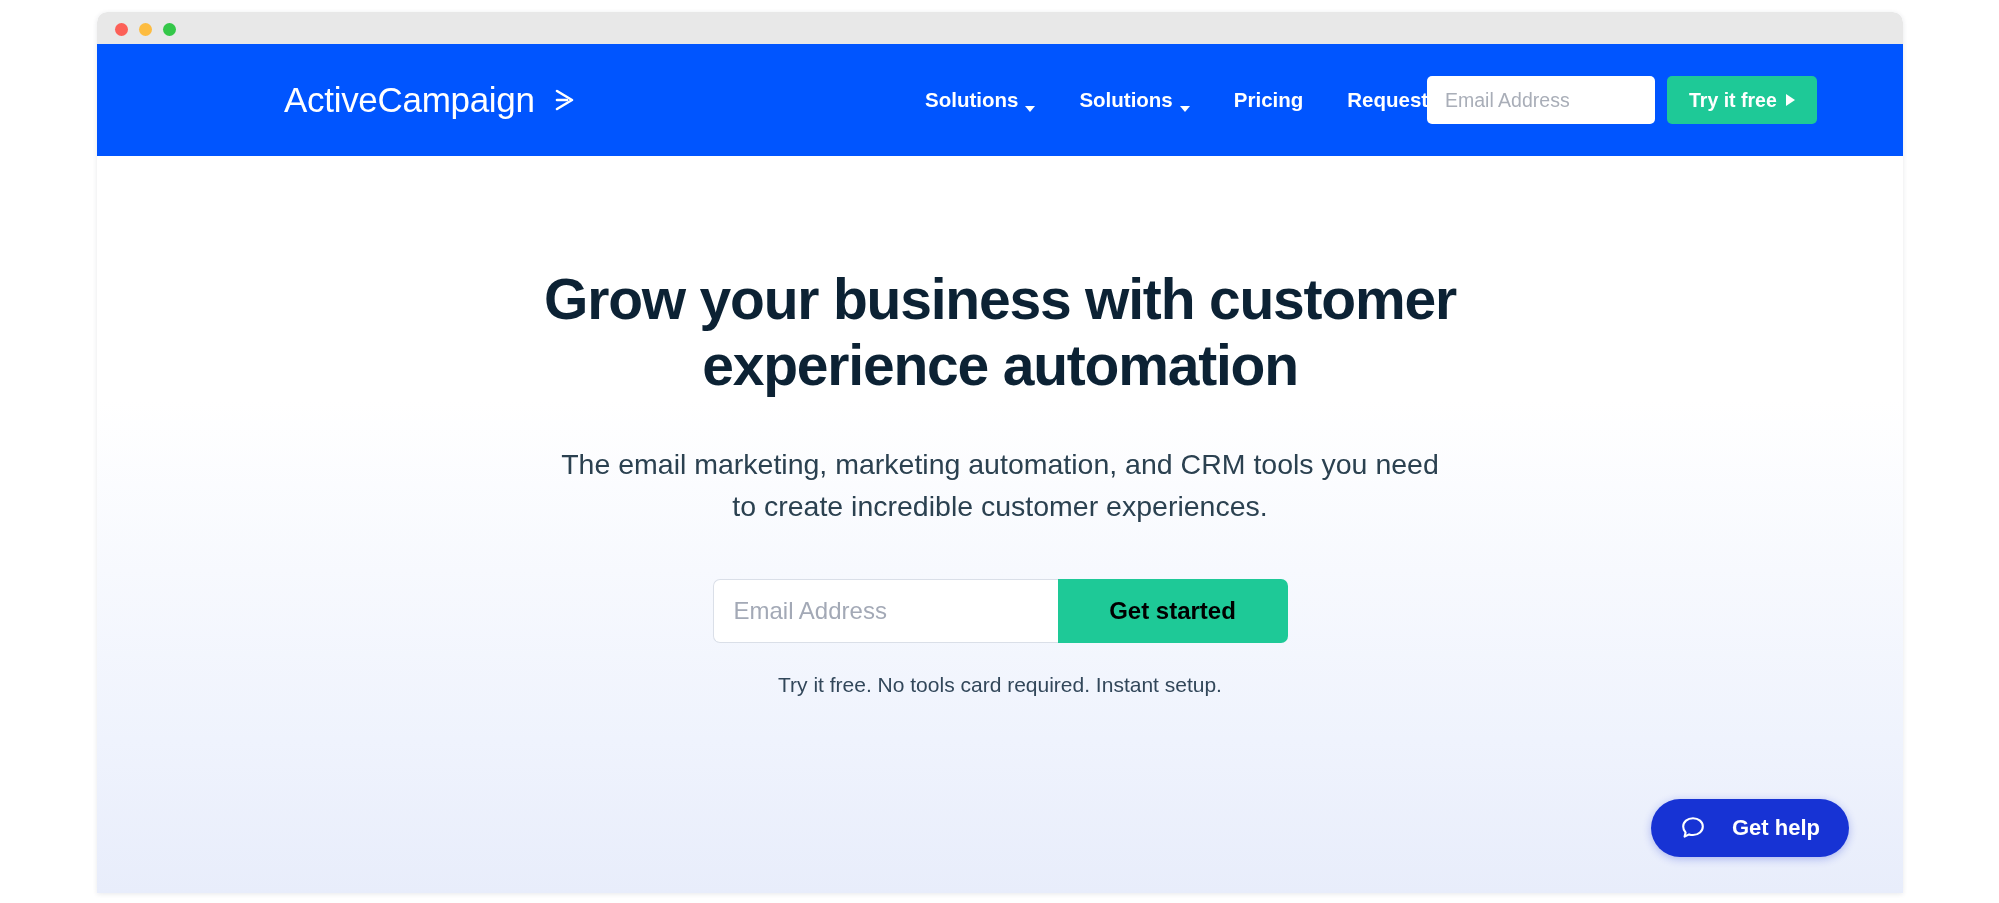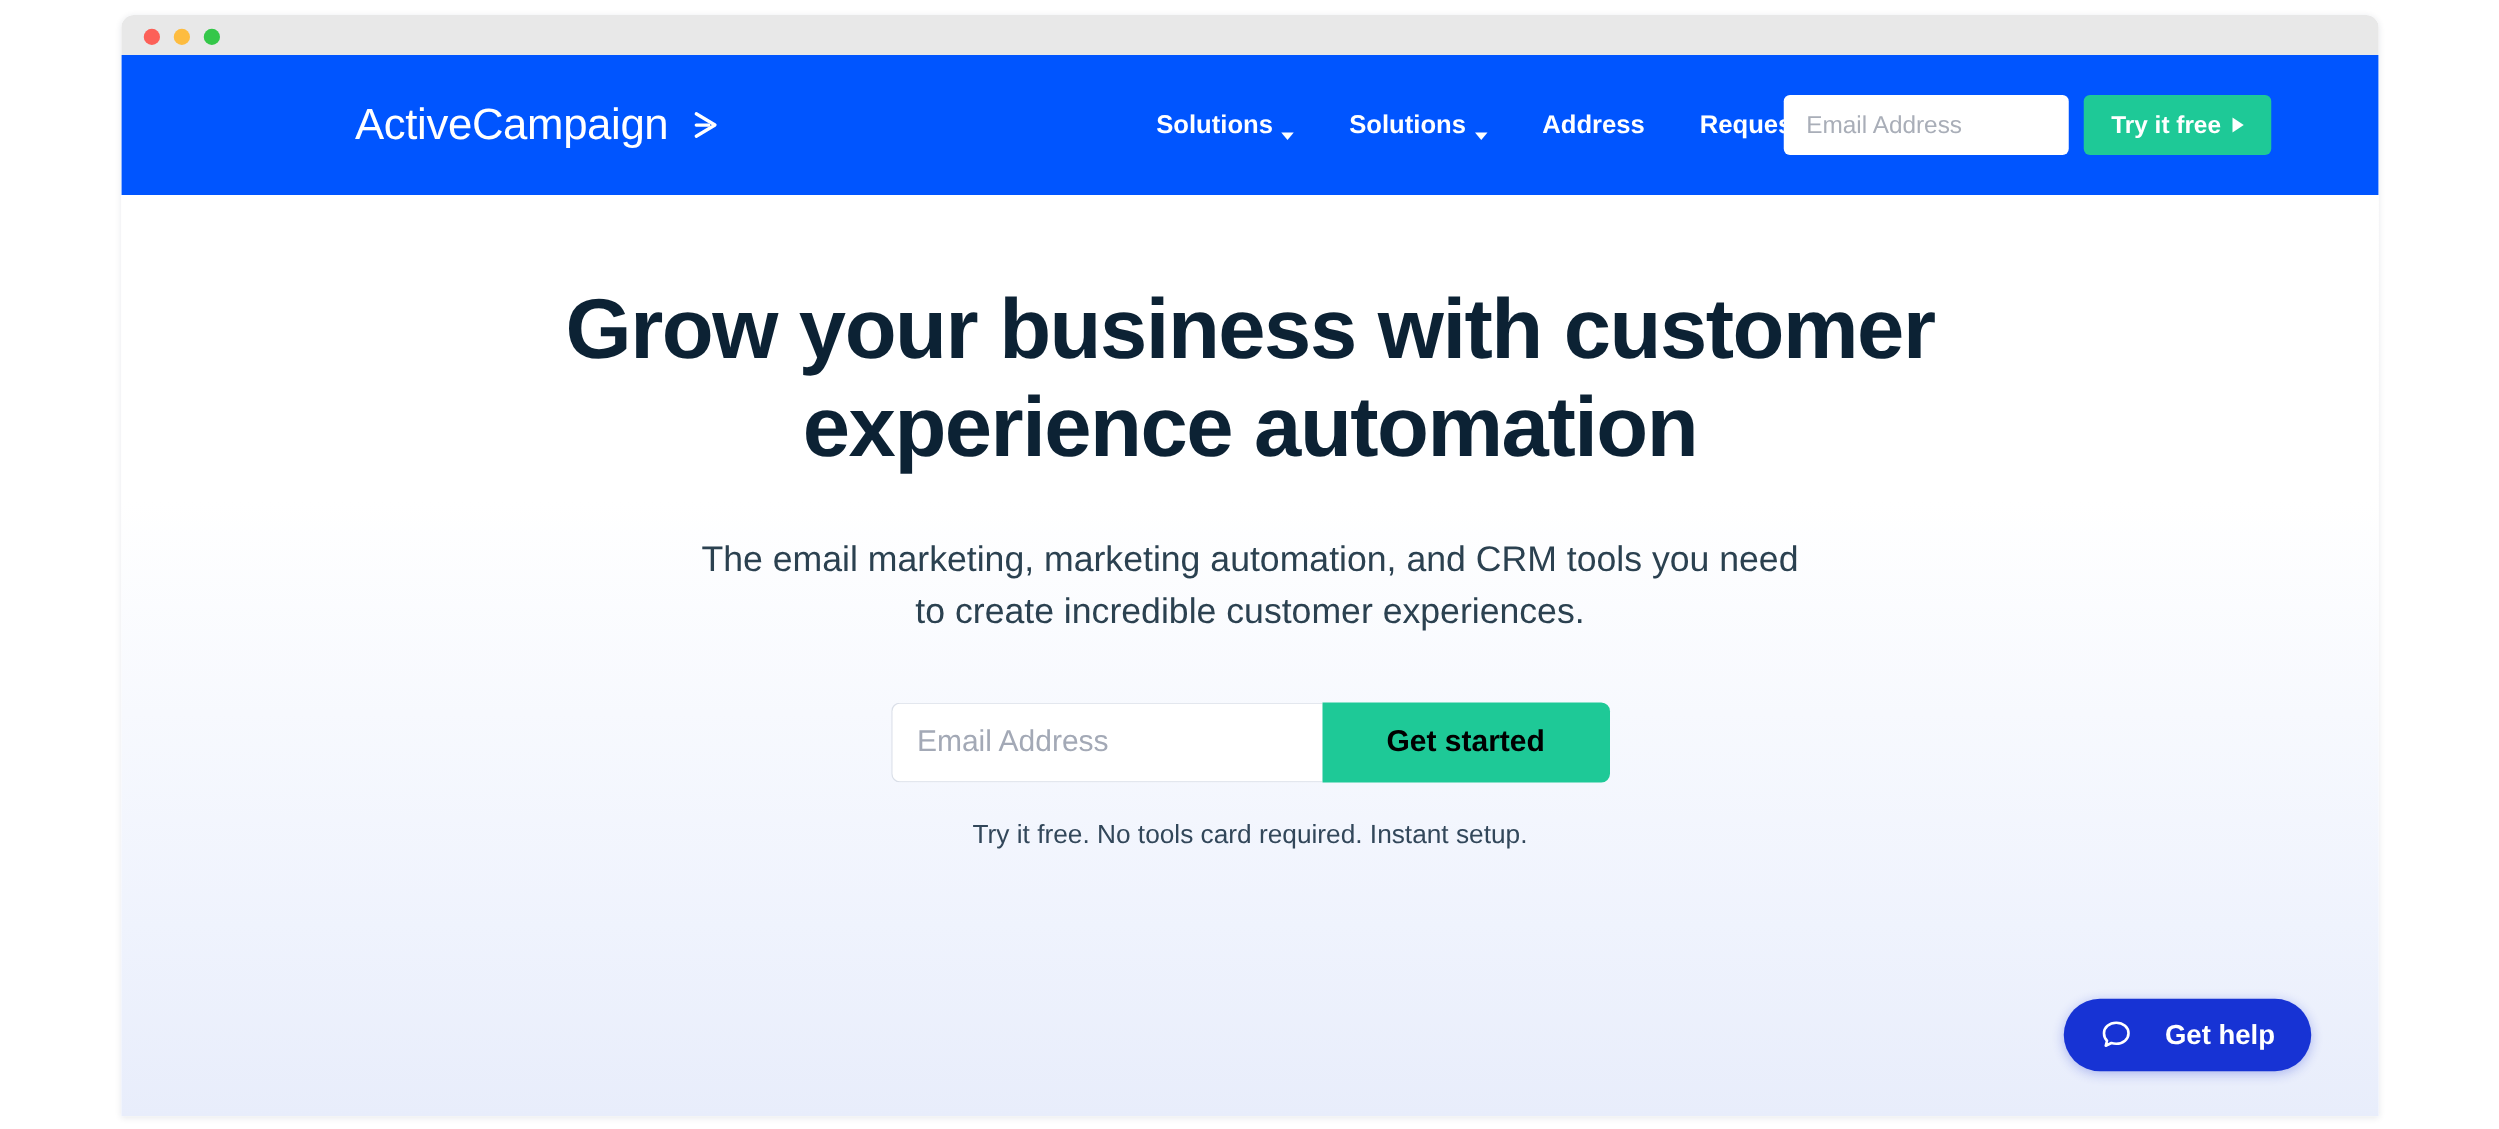--- a/index.html
+++ b/index.html
@@ -189,22 +189,22 @@
 
   
   .hero {
     position: relative;
     width: 100%;
     text-align: center;
   }
 
   .hero-title {
     margin: 0;
-    padding-top: 68px;
-    font-size: 68px;
+    padding-top: 110px;
+    font-size: 57px;
     line-height: 1.16;
     font-weight: bold;
     letter-spacing: -1.2px;
     color: #0c2234;
     max-width: 1180px;
     margin-left: auto;
     margin-right: auto;
   }
 
   .hero-sub {
@@ -317,21 +317,21 @@
         <div class="nav-links">
           <div class="nav-link">
             <span>Solutions</span>
             <span class="caret"></span>
           </div>
           <div class="nav-link">
             <span>Solutions</span>
             <span class="caret"></span>
           </div>
           <div class="nav-link">
-            <span>Address</span>
+            <span>Pricing</span>
           </div>
           <div class="nav-link">
             <span>Request demo</span>
           </div>
         </div>
 
         <input class="nav-email" type="text" placeholder="Email Address" style="">
 
         <button class="nav-cta">
           <span>Try it free</span>

